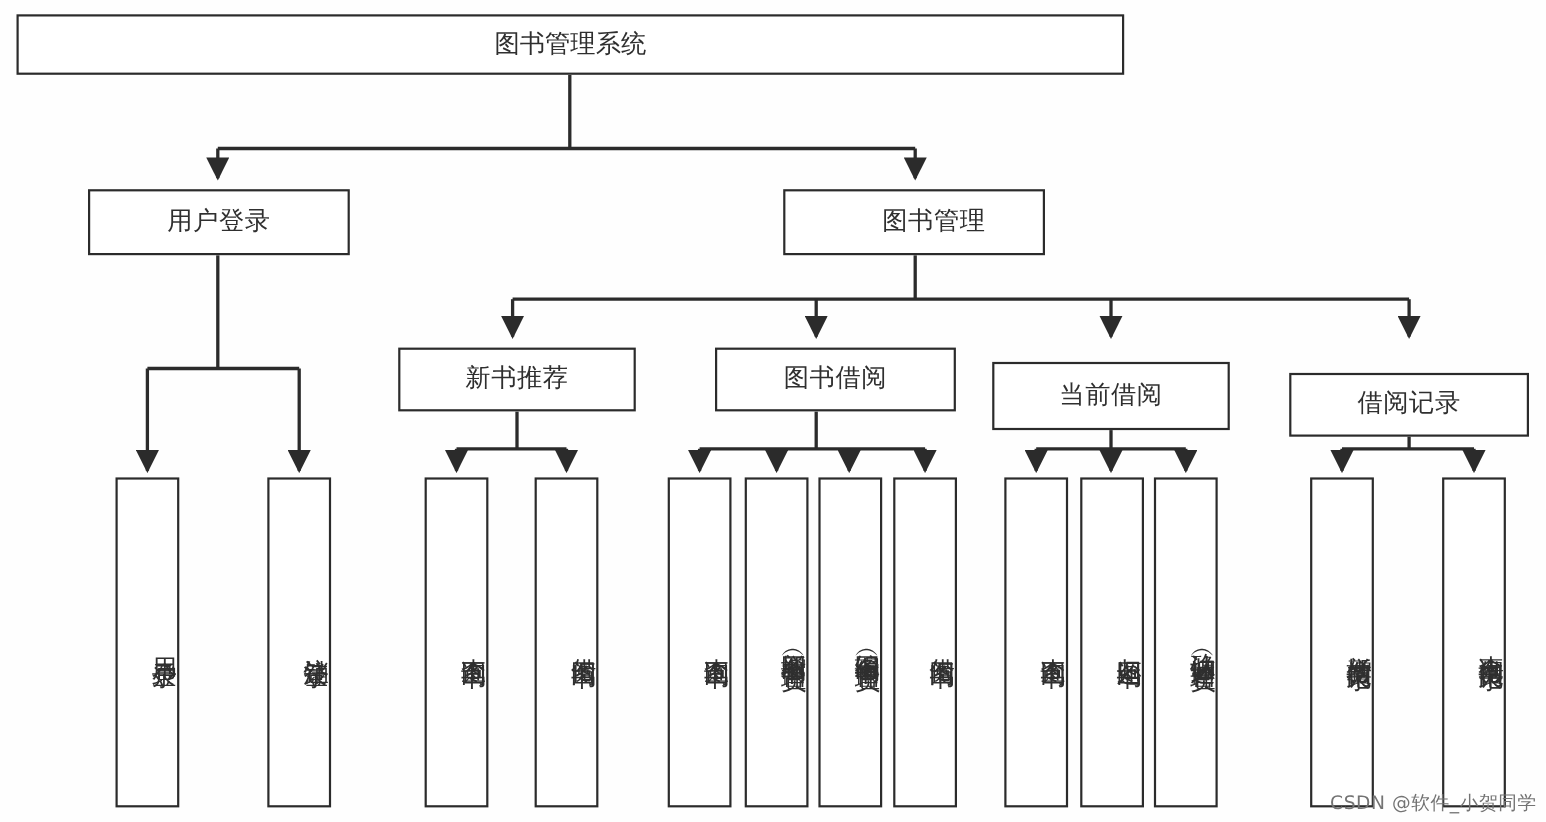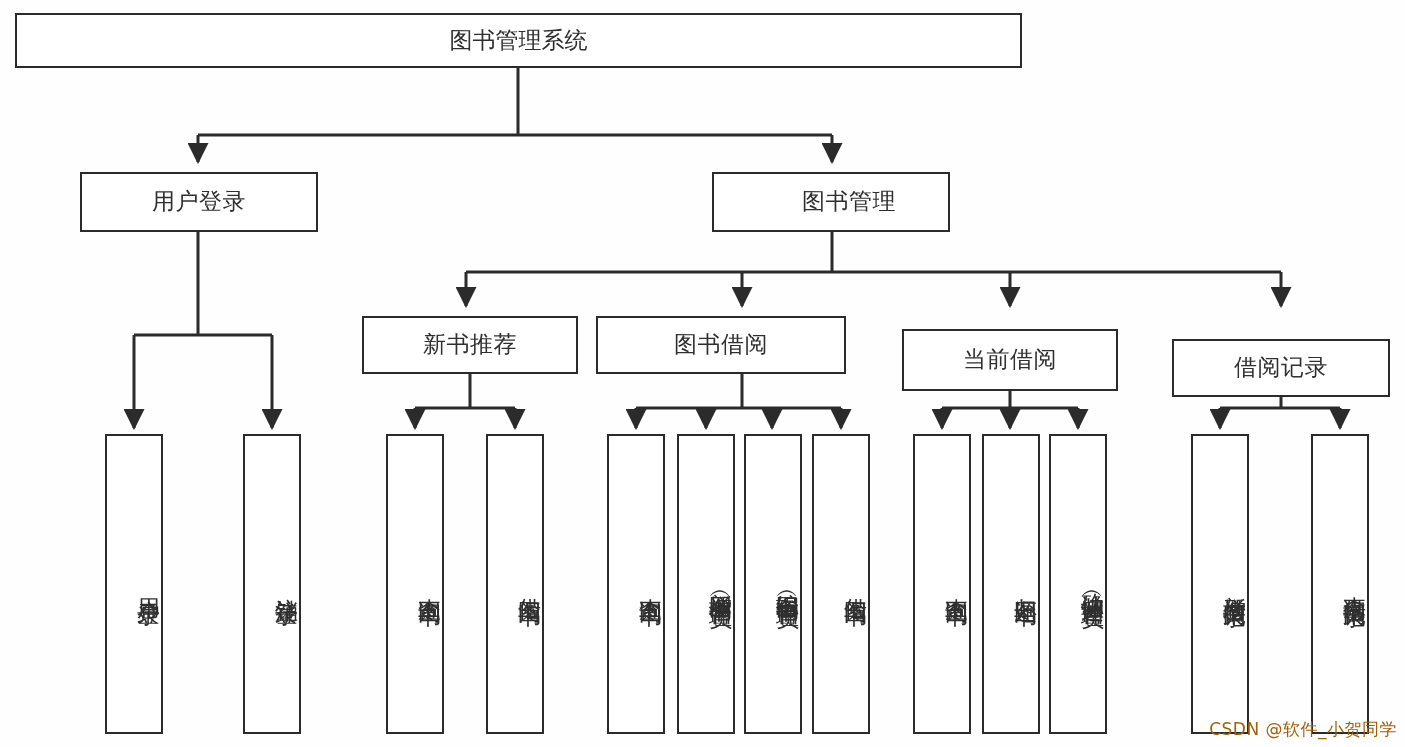--- a/index.html
+++ b/index.html
@@ -57,21 +57,21 @@
     writing-mode: vertical-rl;
     text-orientation: upright;
     display: block;
     white-space: nowrap;
   }
   .watermark {
     position: absolute;
     right: 8px;
     bottom: 6px;
     font-size: 17px;
-    color: #a16207;
+    color: #737373;
     letter-spacing: 0.5px;
     white-space: nowrap;
     font-family: "DejaVu Sans", "Liberation Sans", sans-serif;
   }
 </style>
 </head>
 <body>
 
 <div id="canvas">
 
@@ -132,21 +132,21 @@
   <div class="node h" style="left:80px; top:172px; width:238px; height:60px;">
     <span>用户登录</span>
   </div>
   <div class="node h" style="left:712px; top:172px; width:238px; height:60px;padding-left:36px;">
     <span>图书管理</span>
   </div>
 
   <div class="node h" style="left:362px; top:316px; width:216px; height:58px;">
     <span>新书推荐</span>
   </div>
-  <div class="node h" style="left:596px; top:316px; width:250px; height:58px;">
+  <div class="node h" style="left:650px; top:316px; width:219px; height:58px;">
     <span>图书借阅</span>
   </div>
   <div class="node h" style="left:902px; top:329px; width:216px; height:62px;">
     <span>当前借阅</span>
   </div>
   <div class="node h" style="left:1172px; top:316px; width:218px; height:58px;margin-top:23px;">
     <span>借阅记录</span>
   </div>
 
   <div class="node v" style="left:105px; top:434px; width:58px; height:300px;">

